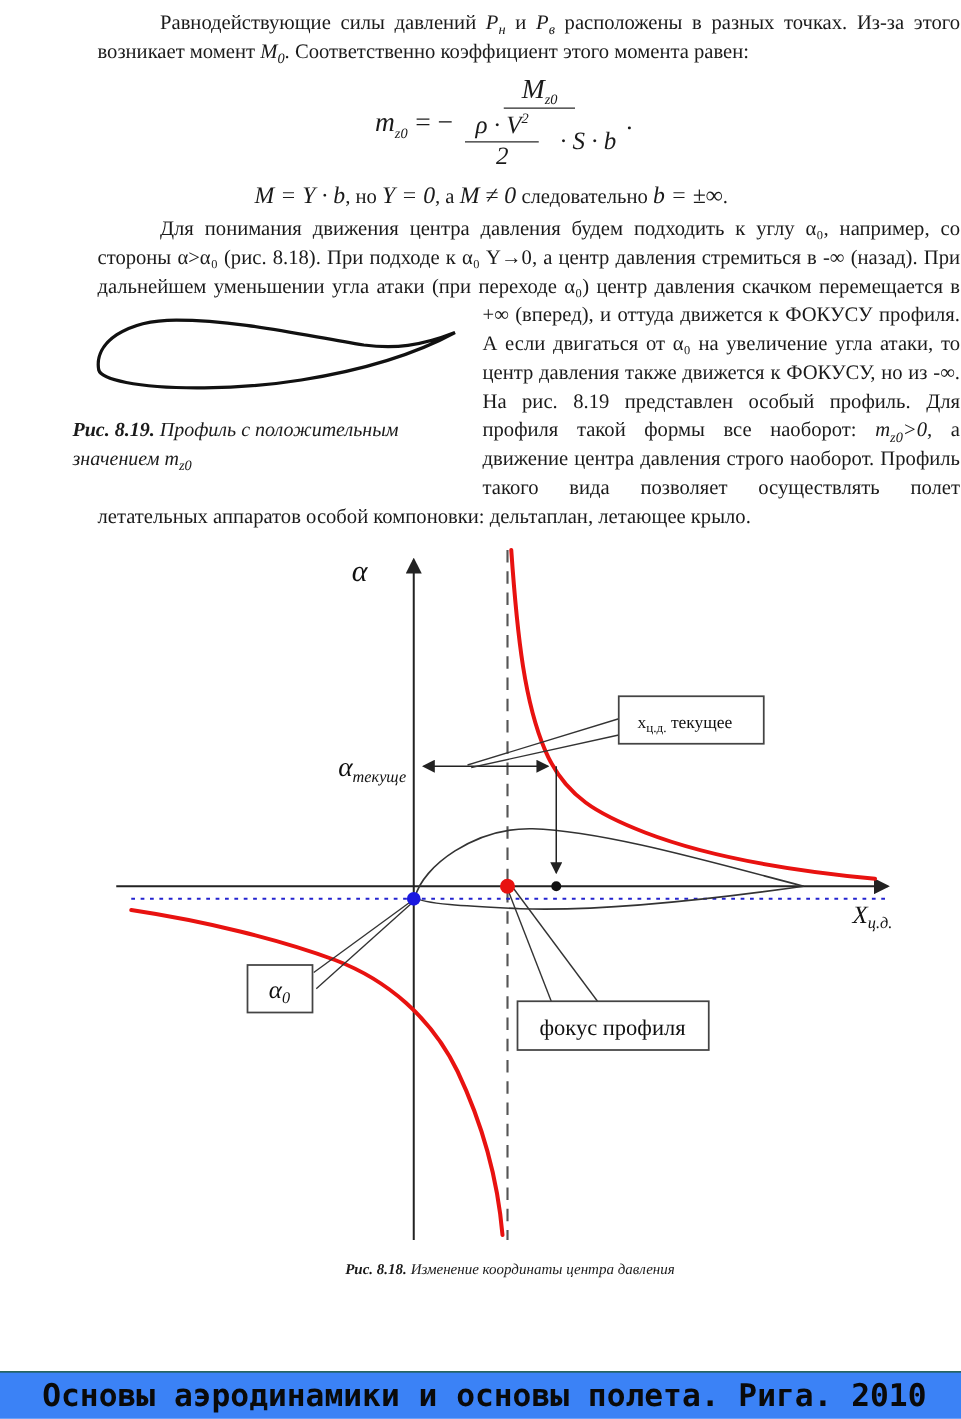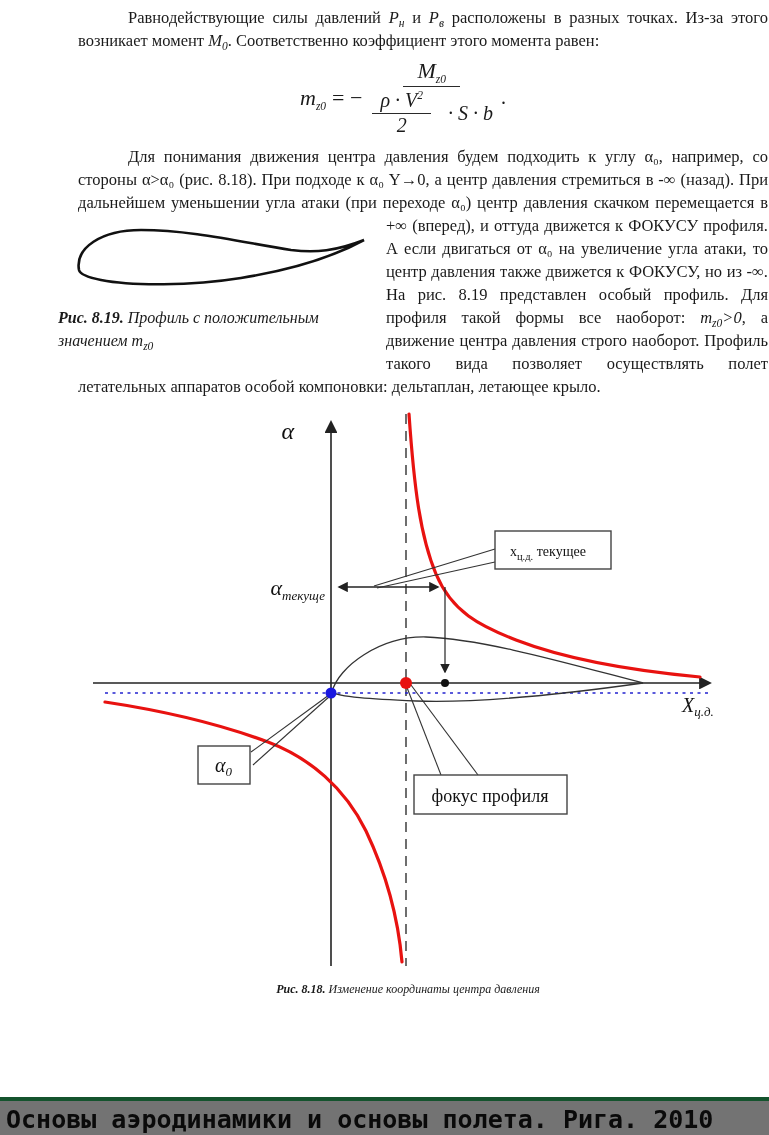--- a/index.html
+++ b/index.html
@@ -43,24 +43,24 @@
   .fig818{margin-top:8px;}
   .fig818 svg{display:block;}
   svg text{font-family:"Liberation Serif", serif;fill:#111;}
   .cap818{
     text-align:center;font-style:italic;font-size:12px;line-height:26px;
     margin:2px 120px 0 90px;
   }
   
   .footer{
     position:absolute;left:0;bottom:0;width:769px;height:38px;
-    background:#737373;border-top:4px solid #14532d;
+    background:#3b82f6;border-top:1px solid #14532d;
     font-family:"DejaVu Sans Mono","Liberation Mono",monospace;
     font-weight:bold;font-size:25px;line-height:37px;color:#0a0a0a;
-    white-space:nowrap;padding-left:6px;box-sizing:border-box;letter-spacing:0px;
+    white-space:nowrap;padding-left:6px;box-sizing:border-box;letter-spacing:0px;text-align:center;
   }
 </style>
 </head>
 <body>
 
 <div class="content">
 
   <p class="indent"><span>Равнодействующие силы давлений </span><span class="iv">Р</span><sub class="iv">н</sub><span> и </span><span class="iv">Р</span><sub class="iv">в</sub><span> расположены в разных точках. Из-за этого возникает момент </span><span class="iv">М</span><sub class="iv">0</sub><span>. Соответственно коэффициент этого момента равен:</span></p>
 
   <div class="formula">
@@ -73,20 +73,21 @@
           <span class="num"><span>ρ · V</span><sup>2</sup></span>
           <span>2</span>
         </span>
         <span>· S · b</span>
       </span>
     </span>
     <span style="font-style:normal;">.</span>
   </div>
 
 
+  <div class="eqline"><span class="iv">M = Y · b</span><span>, но </span><span class="iv">Y = 0</span><span>, а </span><span class="iv">M ≠ 0</span><span> следовательно </span><span class="iv">b = ±∞</span><span>.</span></div>
 
   <p class="indent"><span>Для понимания движения центра давления будем подходить к углу α₀, например, со стороны α&gt;α₀ (рис. 8.18). При подходе к α₀ Y→0, а центр давления стремиться в -∞ (назад). При дальнейшем уменьшении угла атаки (при переходе α₀) центр давления </span><span class="fig819">
       <svg width="310" height="88" viewBox="0 0 310 88">
         <path d="M 18,52 C 14,30 40,12 80,12 C 130,12 180,24 230,32 C 255,35 275,33 303,22 C 270,40 230,52 180,60 C 130,68 70,68 40,62 C 25,59 19,56 18,52 Z" fill="none" stroke="#111" stroke-width="2.6"></path>
       </svg>
       <span class="cap"><span class="cap-b">Рис. 8.19.</span><span> Профиль с положительным значением </span><span class="iv">m</span><sub class="iv">z0</sub></span>
     </span><span>скачком перемещается в +∞ (вперед), и оттуда движется к ФОКУСУ профиля. А если двигаться от α₀ на увеличение угла атаки, то центр давления также движется к ФОКУСУ, но из -∞. На рис. 8.19 представлен особый профиль. Для профиля такой формы все наоборот: </span><span class="iv">m</span><sub class="iv">z0</sub><span class="iv">&gt;0</span><span>, а движение центра давления строго наоборот. Профиль такого вида позволяет осуществлять полет летательных аппаратов особой компоновки: дельтаплан, летающее крыло.</span></p>
 
   <div class="clear"></div>
 

